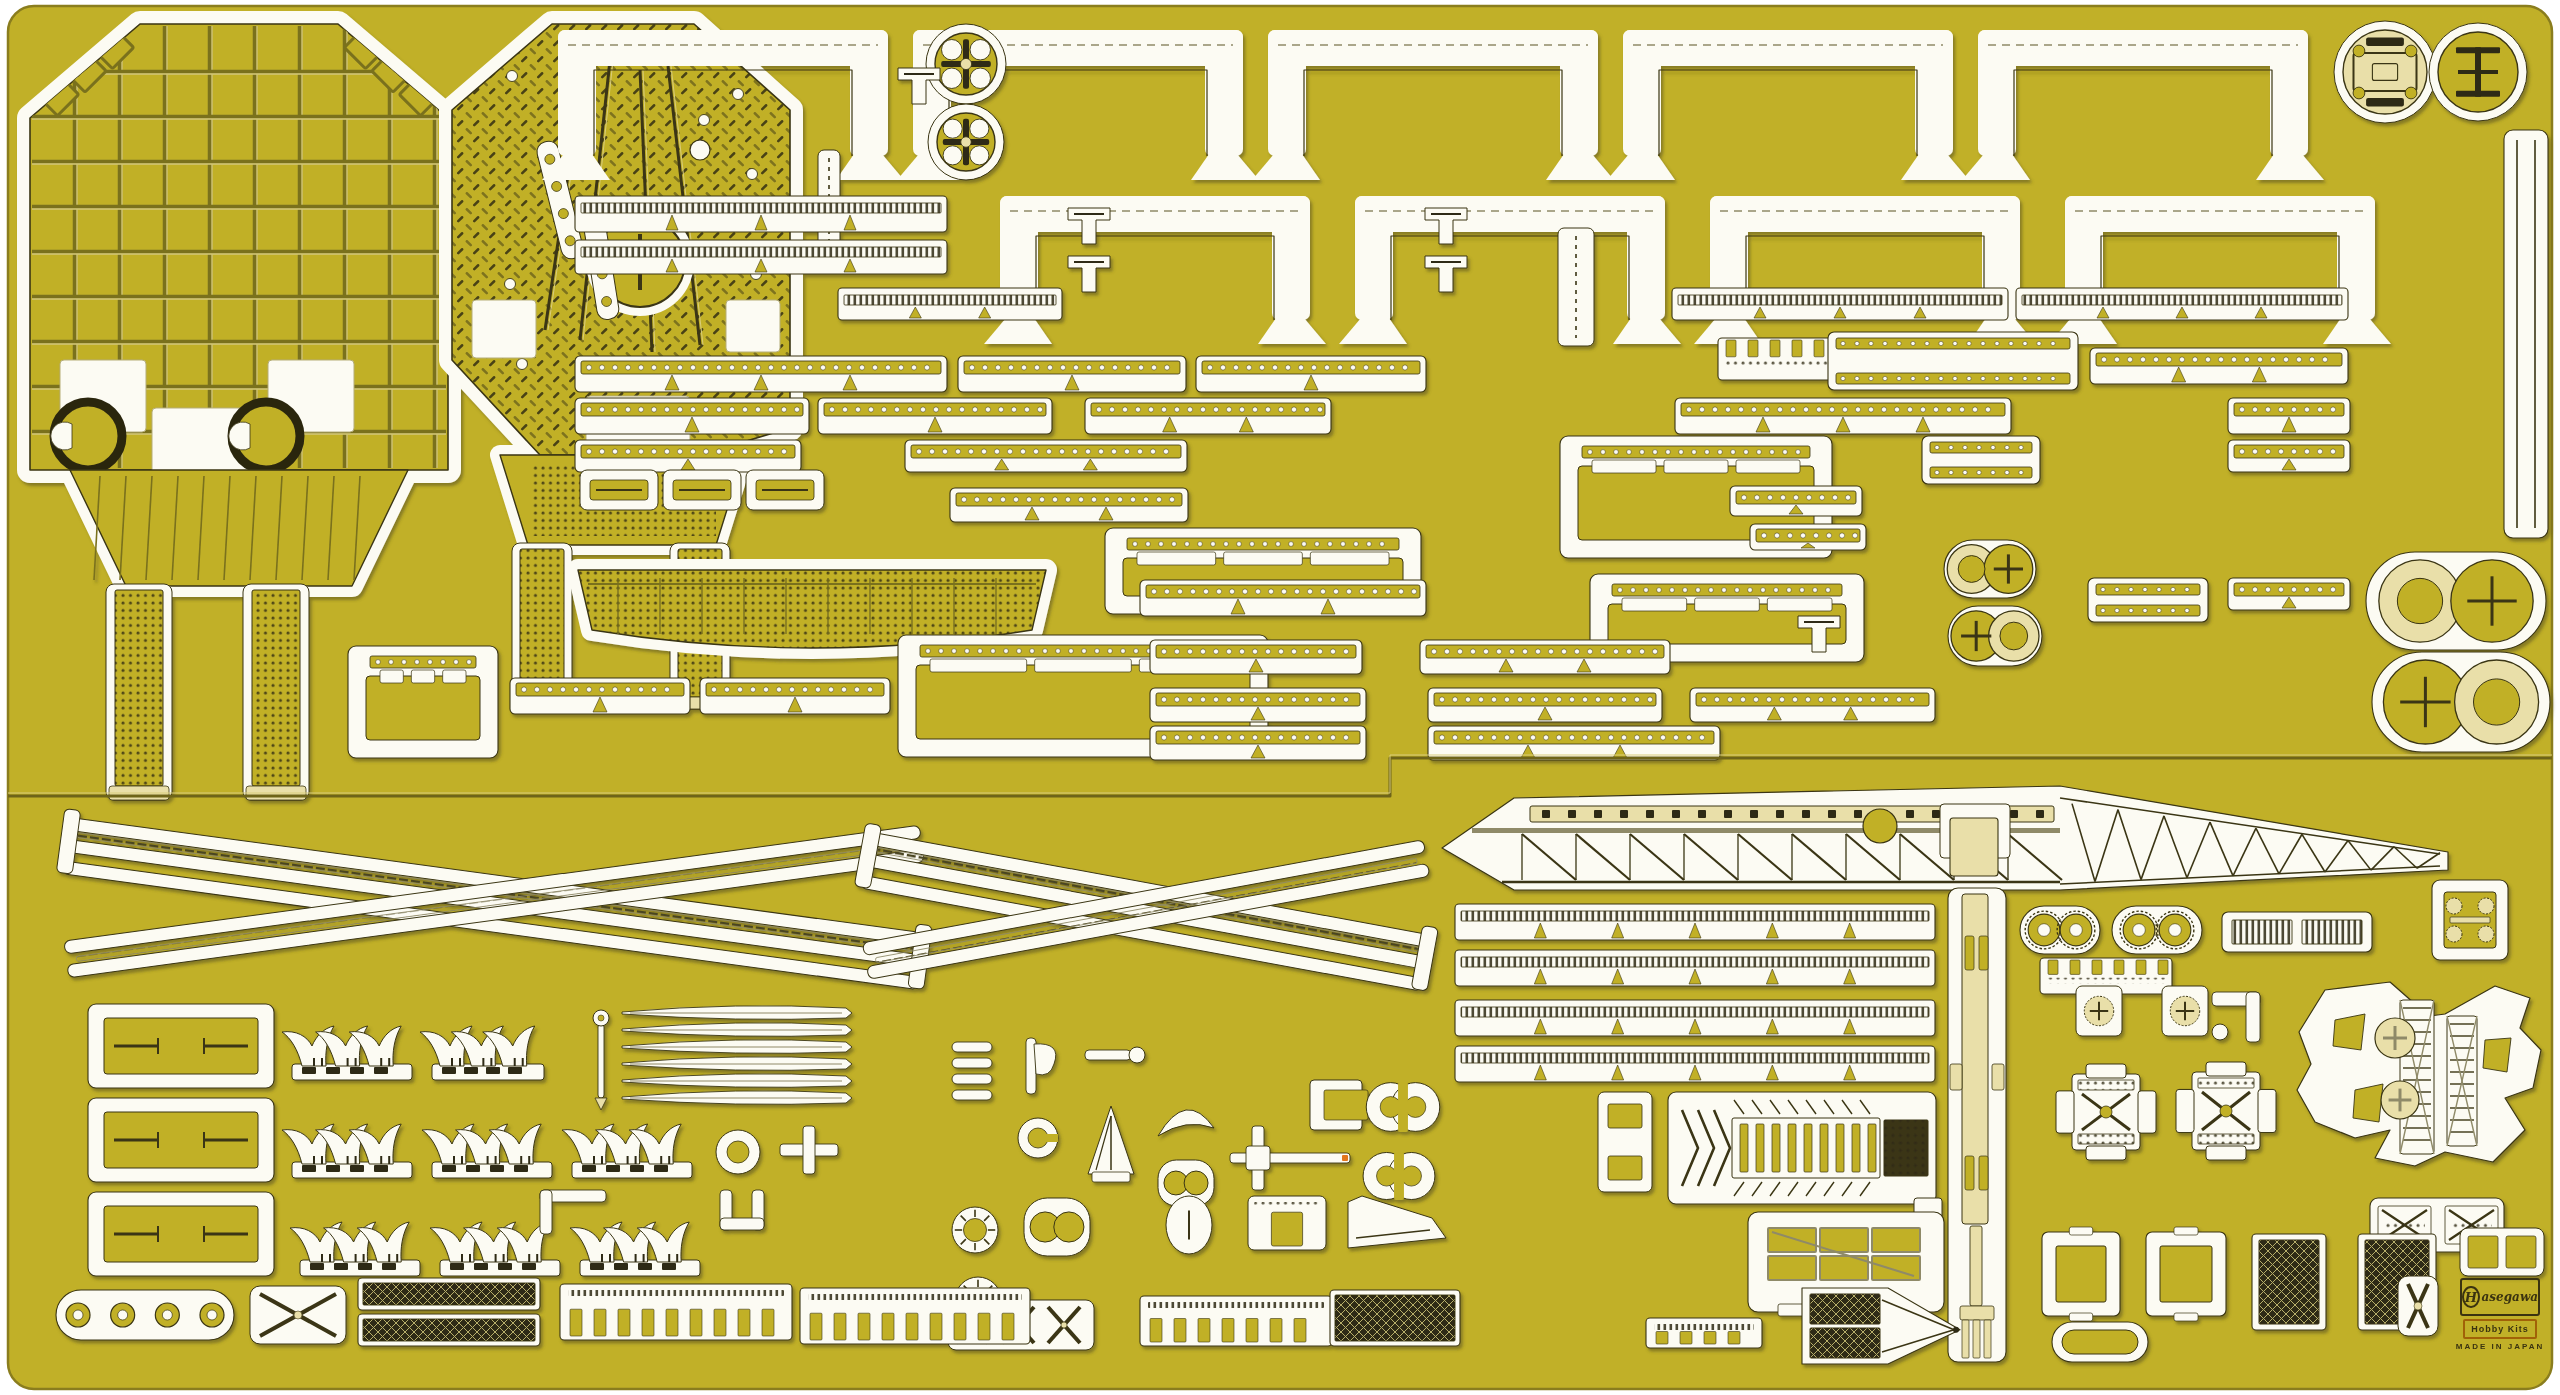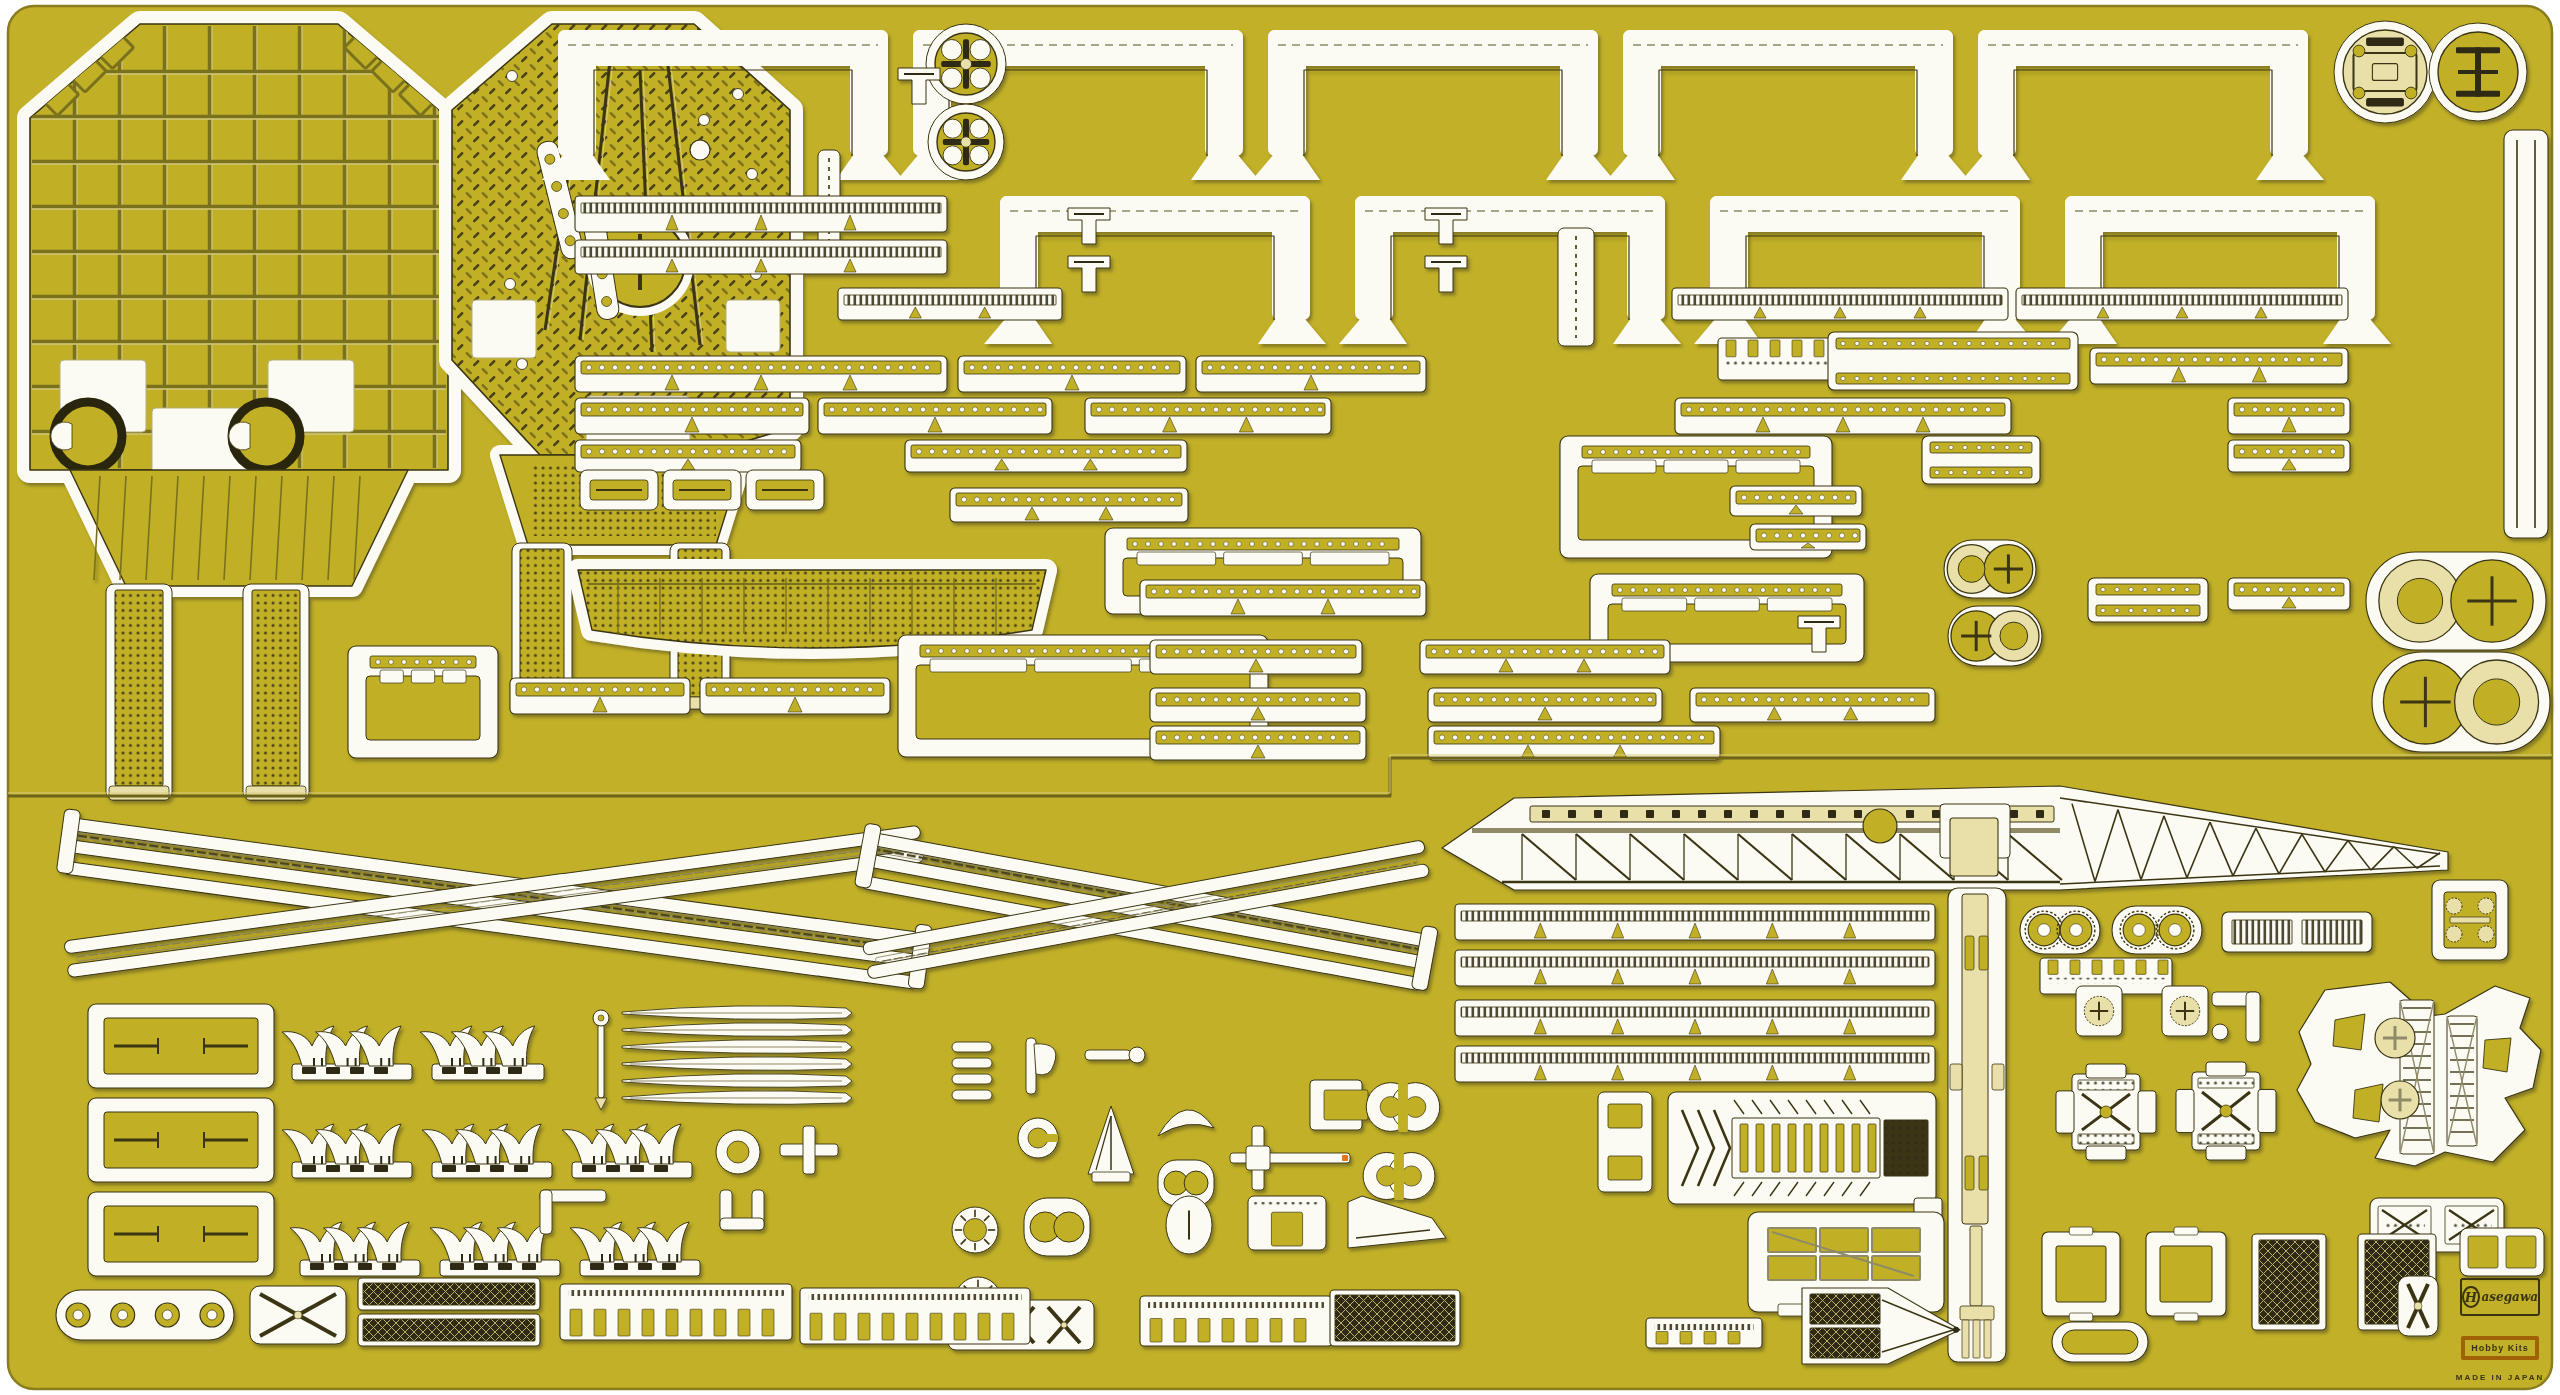--- a/index.html
+++ b/index.html
@@ -7,24 +7,24 @@
          font-family:"Liberation Sans",sans-serif;}
   .stage svg{position:absolute;left:0;top:0;}
   .logo{position:absolute;left:2440px;top:1278px;width:120px;color:#3a3310;
         text-align:center;line-height:1;}
   .lg-box1{width:76px;height:34px;border:2px solid #3a3310;border-radius:3px;
            display:flex;align-items:center;justify-content:center;gap:2px;margin:0 auto;}
   .lg-oval{width:18px;height:18px;border:2px solid #3a3310;border-radius:50%;
            display:flex;align-items:center;justify-content:center;
            font:italic bold 13px "DejaVu Serif",serif;}
   .lg-name{font:italic bold 12px "DejaVu Serif",serif;letter-spacing:0px;}
-  .lg-box2{width:70px;height:16px;border:4px solid #a16207;border-radius:2px;margin:20px auto 0;
+  .lg-box2{width:70px;height:16px;border:2px solid #a16207;border-radius:2px;margin:3px auto 0;
            display:flex;align-items:center;justify-content:center;
            font:bold 9px "Liberation Sans",sans-serif;letter-spacing:1px;}
-  .lg-made{margin-top:13px;font:bold 8px "Liberation Sans",sans-serif;letter-spacing:2px;}
+  .lg-made{margin-top:3px;font:bold 8px "Liberation Sans",sans-serif;letter-spacing:2px;}
 </style>
 </head>
 <body>
 
 <div class="stage">
   <svg id="fret" width="2560" height="1395" viewBox="0 0 2560 1395">
     <defs>
       <filter id="ds" x="-2%" y="-2%" width="104%" height="104%">
         <feDropShadow dx="2.2" dy="3" stdDeviation="1.4" flood-color="#55501e" flood-opacity="0.55"></feDropShadow>
       </filter>

